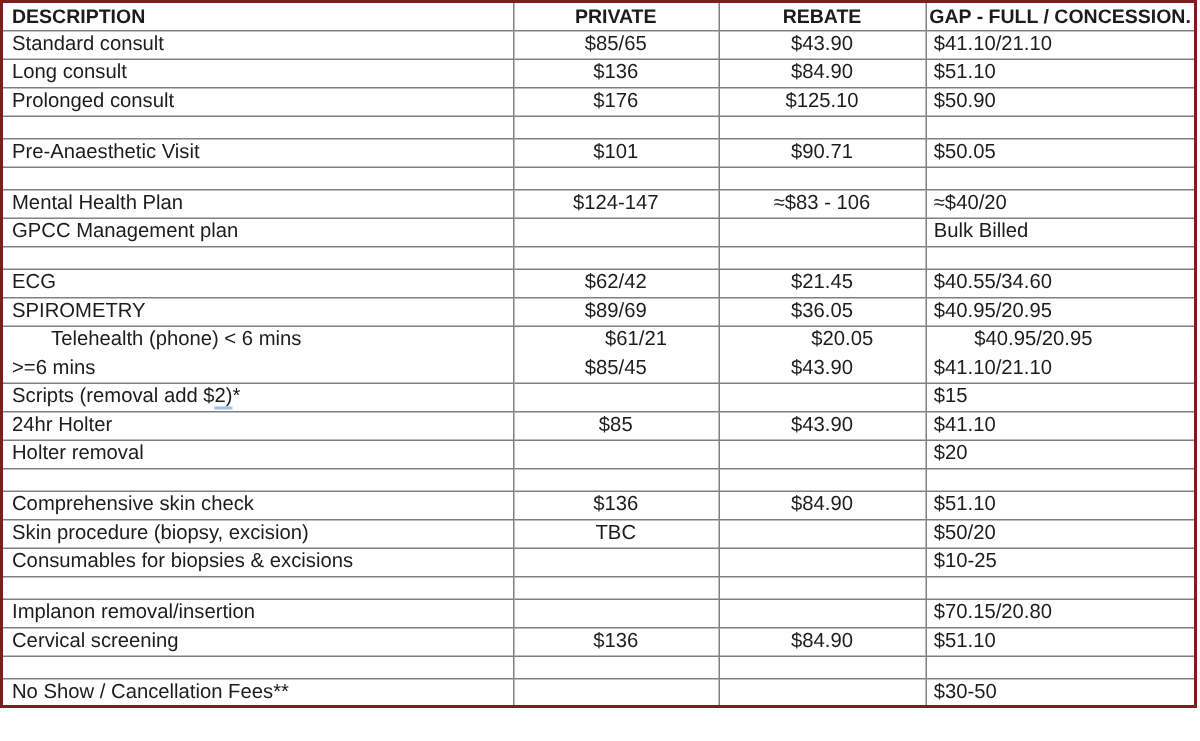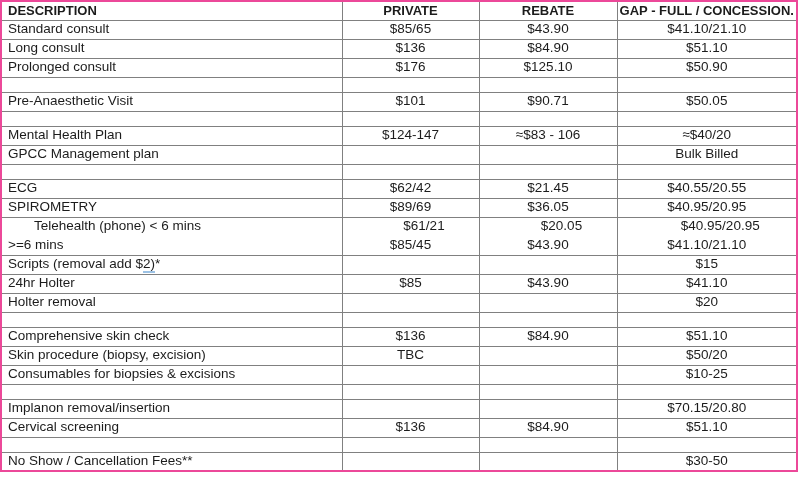--- a/index.html
+++ b/index.html
@@ -13,21 +13,21 @@
     background: #ffffff;
     overflow: hidden;
     font-family: "Liberation Sans", sans-serif;
     color: #1c1c1c;
   }
   table.fees {
     border-collapse: collapse;
     table-layout: fixed;
     width: 798px;
     margin: 0;
-    border: 2px solid #ec4899;
+    border: 2px solid #7f1d1d;
   }
   col.c-desc    { width: 341px; }
   col.c-private { width: 137px; }
   col.c-rebate  { width: 138px; }
   col.c-gap     { width: 180px; }
 
   th, td {
     border-right: 1px solid #808080;
     border-bottom: 1px solid #808080;
     padding: 0 5px;
@@ -54,21 +54,21 @@
   th.desc {
     text-align: left;
     padding-left: 6px;
   }
   td.desc {
     text-align: left;
     padding-left: 6px;
   }
   td.private, td.rebate { text-align: center; }
   td.gap {
-    text-align: center;
+    text-align: left;
     padding-right: 5px;
   }
   td.gap.b { font-weight: 400; }
 
   span.blue-u {
     border-bottom: 2px solid #9cc2e5;
   }
 </style>
 </head>
 <body>
@@ -141,21 +141,21 @@
         <tr class="empty">
           <td class="desc"></td>
           <td class="private"></td>
           <td class="rebate"></td>
           <td class="gap"></td>
         </tr>
         <tr class="data">
           <td class="desc">ECG</td>
           <td class="private">$62/42</td>
           <td class="rebate">$21.45</td>
-          <td class="gap">$40.55/20.55</td>
+          <td class="gap">$40.55/34.60</td>
         </tr>
         <tr class="data">
           <td class="desc">SPIROMETRY</td>
           <td class="private">$89/69</td>
           <td class="rebate">$36.05</td>
           <td class="gap b">$40.95/20.95</td>
         </tr>
         <tr class="data no-divider">
           <td class="desc">Telehealth (phone) &lt; 6 mins</td>
           <td class="private">$61/21</td>

